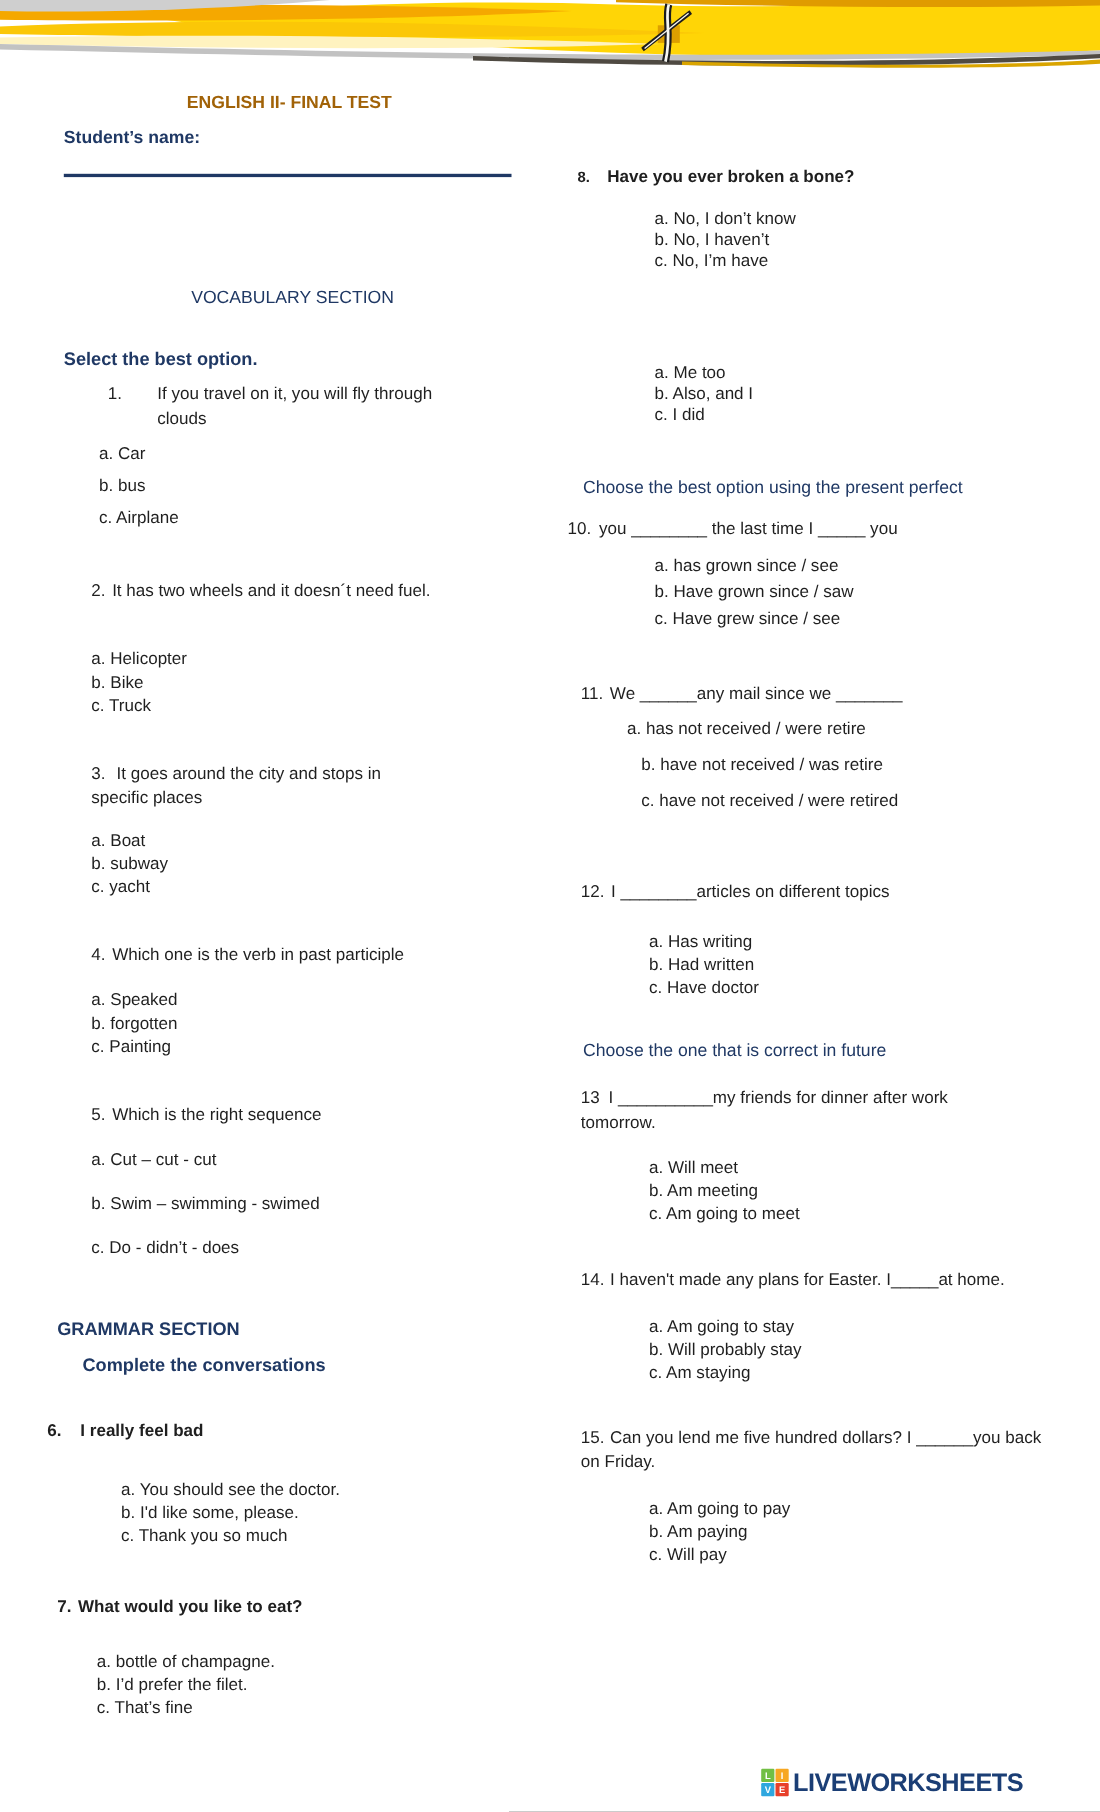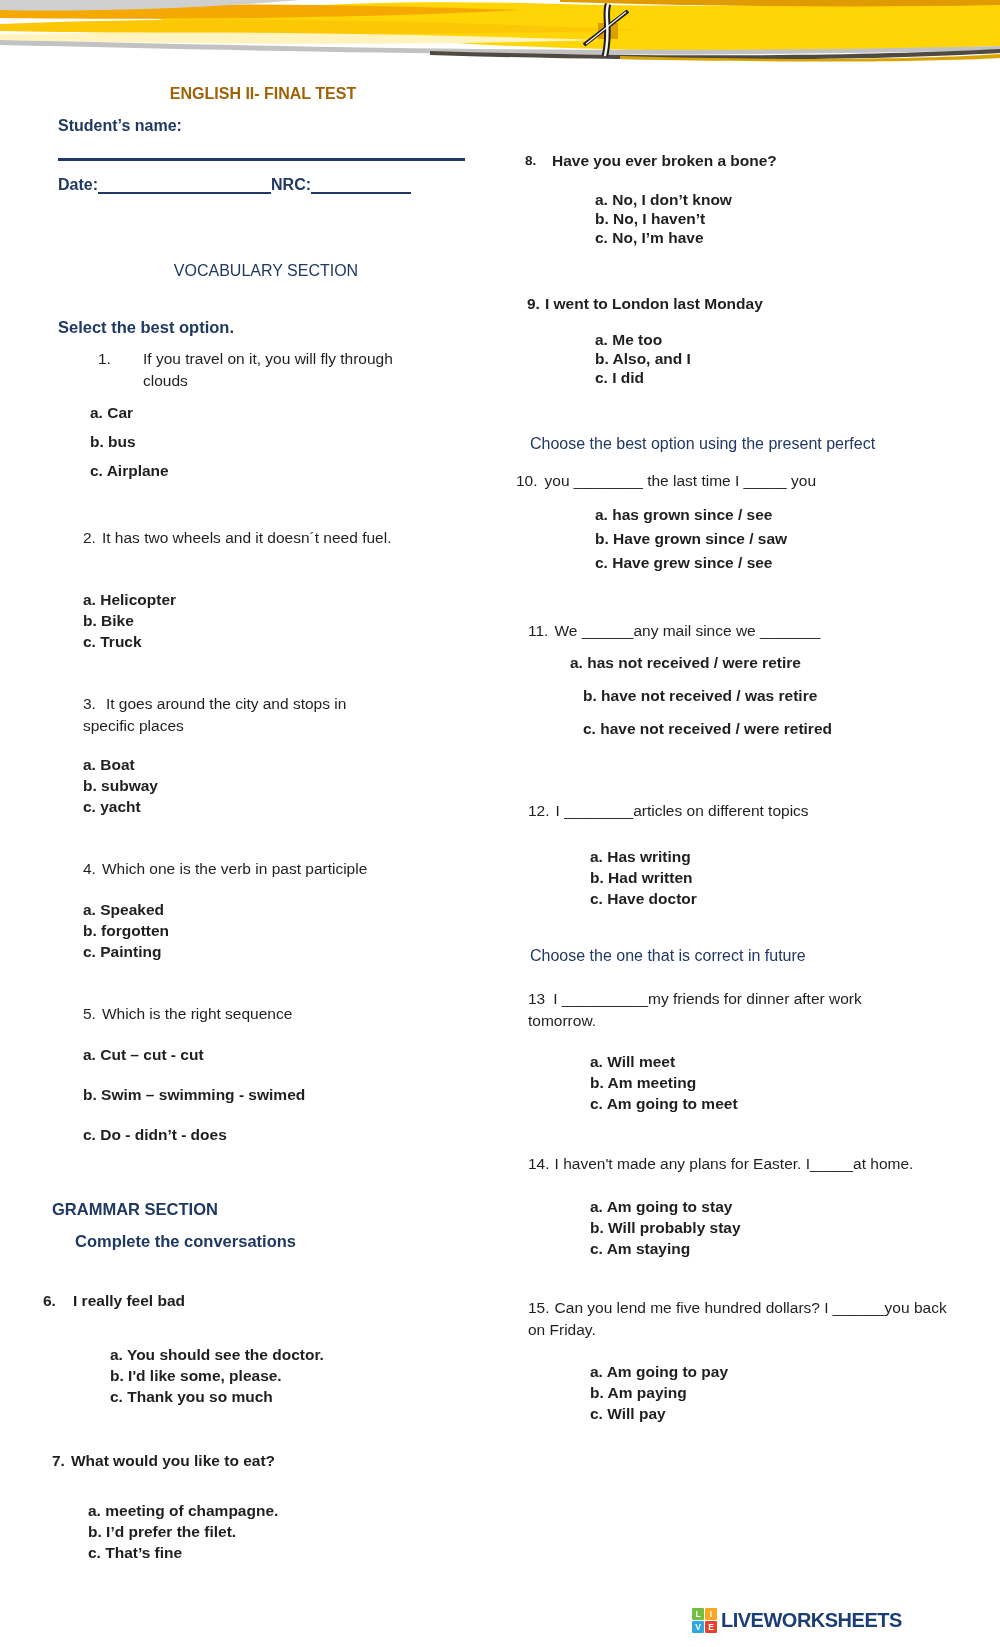--- a/index.html
+++ b/index.html
@@ -37,37 +37,37 @@
   .hang{display:flex;}
   .qnum{flex:0 0 auto;}
   .num-sm{font-size:13.5px;}
   .mr5{margin-right:5px;}
   .mr6{margin-right:6px;}
   .mr7{margin-right:7px;}
   .mr8{margin-right:8px;}
   .mr10{margin-right:10px;}
 
   .opts{font-size:15.5px;line-height:19px;color:#1f1f1f;}
-  .opts > div{cursor:pointer;font-weight:bold;}
+  .opts > div{cursor:pointer;}
   .gap0  > div:not(:last-child){margin-bottom:0;}
   .gap2  > div:not(:last-child){margin-bottom:2px;}
   .gap5  > div:not(:last-child){margin-bottom:5px;}
   .gap10 > div:not(:last-child){margin-bottom:10px;}
   .gap14 > div:not(:last-child){margin-bottom:14px;}
   .gap21 > div:not(:last-child){margin-bottom:21px;}
 
   
   .lw{position:absolute;left:692px;top:1606px;display:flex;align-items:center;cursor:pointer;}
   .lw-squares{display:grid;grid-template-columns:12px 12px;grid-template-rows:12px 12px;gap:1px;margin-right:4px;}
   .sq{width:12px;height:12px;color:#fff;font-size:8.5px;font-weight:bold;line-height:12px;text-align:center;border-radius:1px;}
   .sq-l{background:#72bf44;}
   .sq-i{background:#f7a722;}
   .sq-v{background:#2fa7df;}
   .sq-e{background:#e8402a;}
-  .lw-text{font-size:20px;font-weight:800;color:#1b3e75;letter-spacing:-0.5px;line-height:29px;}
+  .lw-text{font-size:23px;font-weight:800;color:#1b3e75;letter-spacing:-0.5px;line-height:29px;}
 </style>
 </head>
 <body>
 
 <div class="page">
 
   <div class="banner">
     <svg width="1000" height="62" viewBox="0 0 1000 62" preserveAspectRatio="none">
       <rect width="1000" height="62" fill="#ffffff"></rect>
       <path d="M150,18 C300,2 430,0 560,4 C700,8 860,4 1000,0 L1000,46 C820,53 640,53 470,44 C340,37 220,28 150,18 Z" fill="#ffd506"></path>
@@ -89,26 +89,20 @@
         <line x1="2" y1="41" x2="42" y2="9" stroke="#f7f7f2" stroke-width="1.2"></line>
       </svg>
     </div>
   </div>
 
   <div class="abs h-title center" style="left:48px;top:85px;width:430px">ENGLISH II- FINAL TEST</div>
 
   <div class="abs form-label" style="left:58px;top:117px">Student’s name:</div>
   <div class="abs name-line" style="left:58px;top:158px"></div>
 
-  <div class="abs form-row" style="left:58px;top:175px">
-    <span class="form-label">Date:</span>
-      <span class="blank" style="width:173px"></span>
-      <span class="form-label">NRC:</span>
-      <span class="blank" style="width:100px"></span>
-  </div>
 
   <div class="abs h-sec center" style="left:51px;top:262px;width:430px">VOCABULARY SECTION</div>
   <div class="abs h-sec-lg" style="left:58px;top:318px">Select the best option.</div>
 
   <div class="abs q hang" style="left:98px;top:348px;width:322px">
     <span class="qnum" style="width:45px">1.</span>
       <span>If you travel on it, you will fly through clouds</span>
   </div>
   <div class="abs opts gap10" style="left:90px;top:403px">
     <div>a. Car</div>
@@ -162,38 +156,35 @@
   <div class="abs opts gap2" style="left:110px;top:1345px">
     <div>a. You should see the doctor.</div>
     <div>b. I'd like some, please.</div>
     <div>c. Thank you so much</div>
   </div>
 
   <div class="abs q bold-q" style="left:52px;top:1450px;width:400px">
     <span class="qnum mr6">7.</span><span>What would you like to eat?</span>
   </div>
   <div class="abs opts gap2" style="left:88px;top:1501px">
-    <div>a. meeting of champagne.</div>
+    <div>a. bottle of champagne.</div>
     <div>b. I’d prefer the filet.</div>
     <div>c. That’s fine</div>
   </div>
 
   <div class="abs q bold-q hang" style="left:525px;top:150px;width:420px">
     <span class="qnum num-sm" style="width:27px">8.</span>
       <span>Have you ever broken a bone?</span>
   </div>
   <div class="abs opts gap0" style="left:595px;top:190px">
     <div>a. No, I don’t know</div>
     <div>b. No, I haven’t</div>
     <div>c. No, I’m have</div>
   </div>
 
-  <div class="abs q bold-q" style="left:527px;top:293px;width:420px">
-    <span class="qnum mr5">9.</span><span>I went to London last Monday</span>
-  </div>
   <div class="abs opts gap0" style="left:595px;top:330px">
     <div>a. Me too</div>
     <div>b. Also, and I</div>
     <div>c. I did</div>
   </div>
 
   <div class="abs h-sec" style="left:530px;top:435px">Choose the best option using the present perfect</div>
 
   <div class="abs q" style="left:516px;top:470px;width:440px">
     <span class="qnum mr7">10.</span><span>you ________ the last time I _____ you</span>

